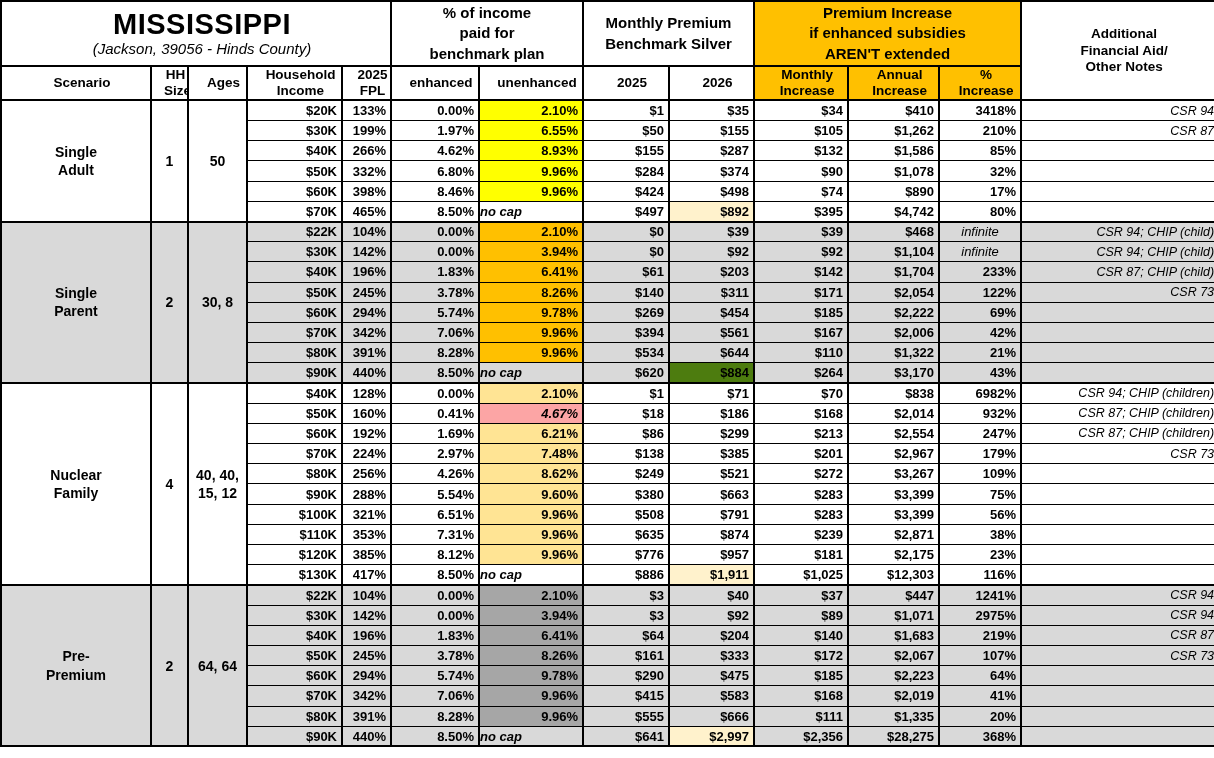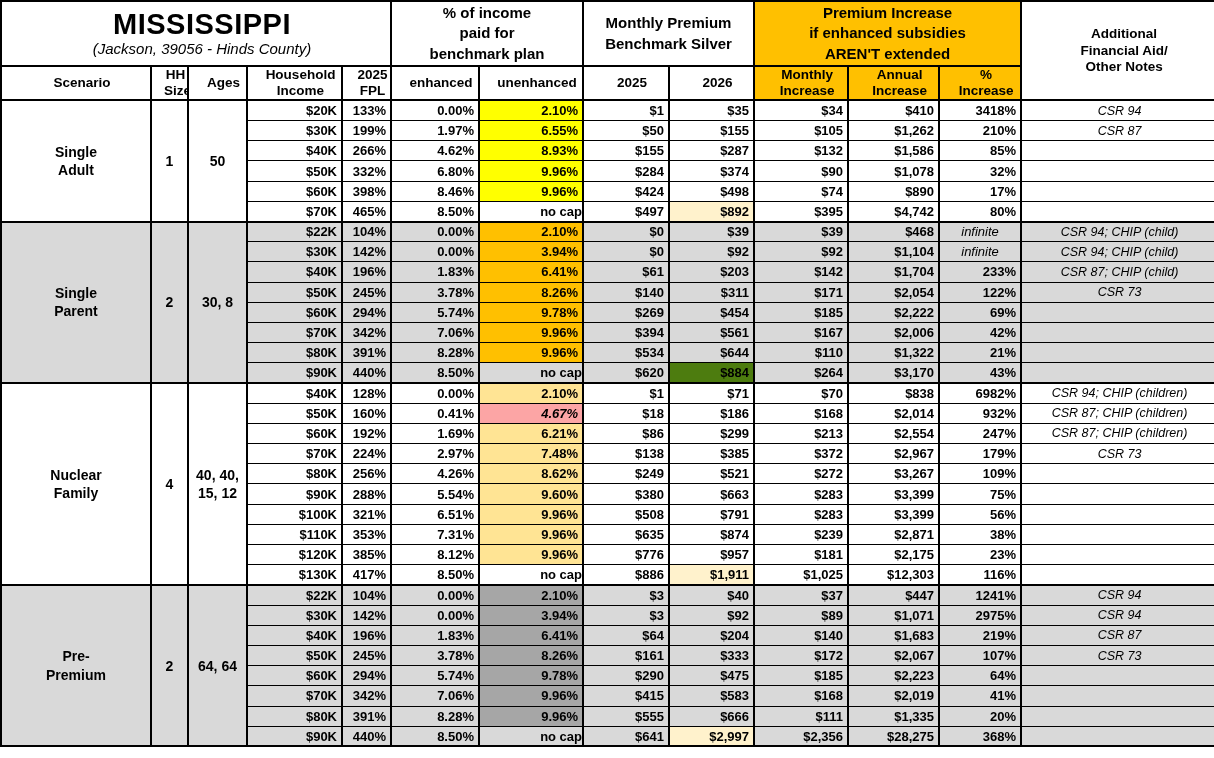--- a/index.html
+++ b/index.html
@@ -30,23 +30,23 @@
   .big-title { font-size: 29px; font-weight: bold; line-height: 1.1; letter-spacing: 0.5px; }
   .subtitle { font-size: 15px; font-style: italic; font-weight: normal; line-height: 1.2; }
   .group-head { font-size: 15px; font-weight: bold; text-align: center; white-space: pre-line; line-height: 1.35; }
   .orange-bg { background-color: var(--header-orange) !important; }
   .col-head { font-size: 13.5px; font-weight: bold; text-align: center; white-space: pre-line; line-height: 1.2; padding-left: 12px; }
   tr.subhead-row { height: 27px; }
   tr.title-row { height: 65px; }
 
   
   td.num { text-align: right; font-weight: bold; font-size: 13px; padding-right: 4px; white-space: nowrap; }
-  td.nocap { text-align: right; font-weight: bold; font-size: 13px; }
+  td.nocap { text-align: left; font-weight: bold; font-style: italic; font-size: 13px; }
   td.infinite { text-align: center; font-style: italic; font-weight: normal; font-size: 13px; margin-top: 48px; }
-  td.notes { text-align: center; font-style: italic; font-weight: normal; font-size: 12.5px; padding-left: 3px; white-space: nowrap; }
+  td.notes { text-align: right; font-style: italic; font-weight: normal; font-size: 12.5px; padding-left: 3px; white-space: nowrap; }
   td.label-cell { text-align: center; font-weight: bold; font-size: 14px; white-space: pre-line; line-height: 1.3; }
 </style>
 </head>
 <body>
 
 <table class="premium-table">
   <colgroup>
     <col style="width:150px">
       <col style="width:37px">
       <col style="width:59px">
@@ -318,21 +318,21 @@
         <td class="num">247%</td>
         <td class="notes">CSR 87; CHIP (children)</td>
       </tr>
       <tr>
         <td class="num">$70K</td>
         <td class="num">224%</td>
         <td class="num">2.97%</td>
         <td class="num" style="background-color: rgb(255, 228, 148);">7.48%</td>
         <td class="num">$138</td>
         <td class="num">$385</td>
-        <td class="num">$372</td>
+        <td class="num">$201</td>
         <td class="num">$2,967</td>
         <td class="num">179%</td>
         <td class="notes">CSR 73</td>
       </tr>
       <tr>
         <td class="num">$80K</td>
         <td class="num">256%</td>
         <td class="num">4.26%</td>
         <td class="num" style="background-color: rgb(255, 228, 148);">8.62%</td>
         <td class="num">$249</td>

